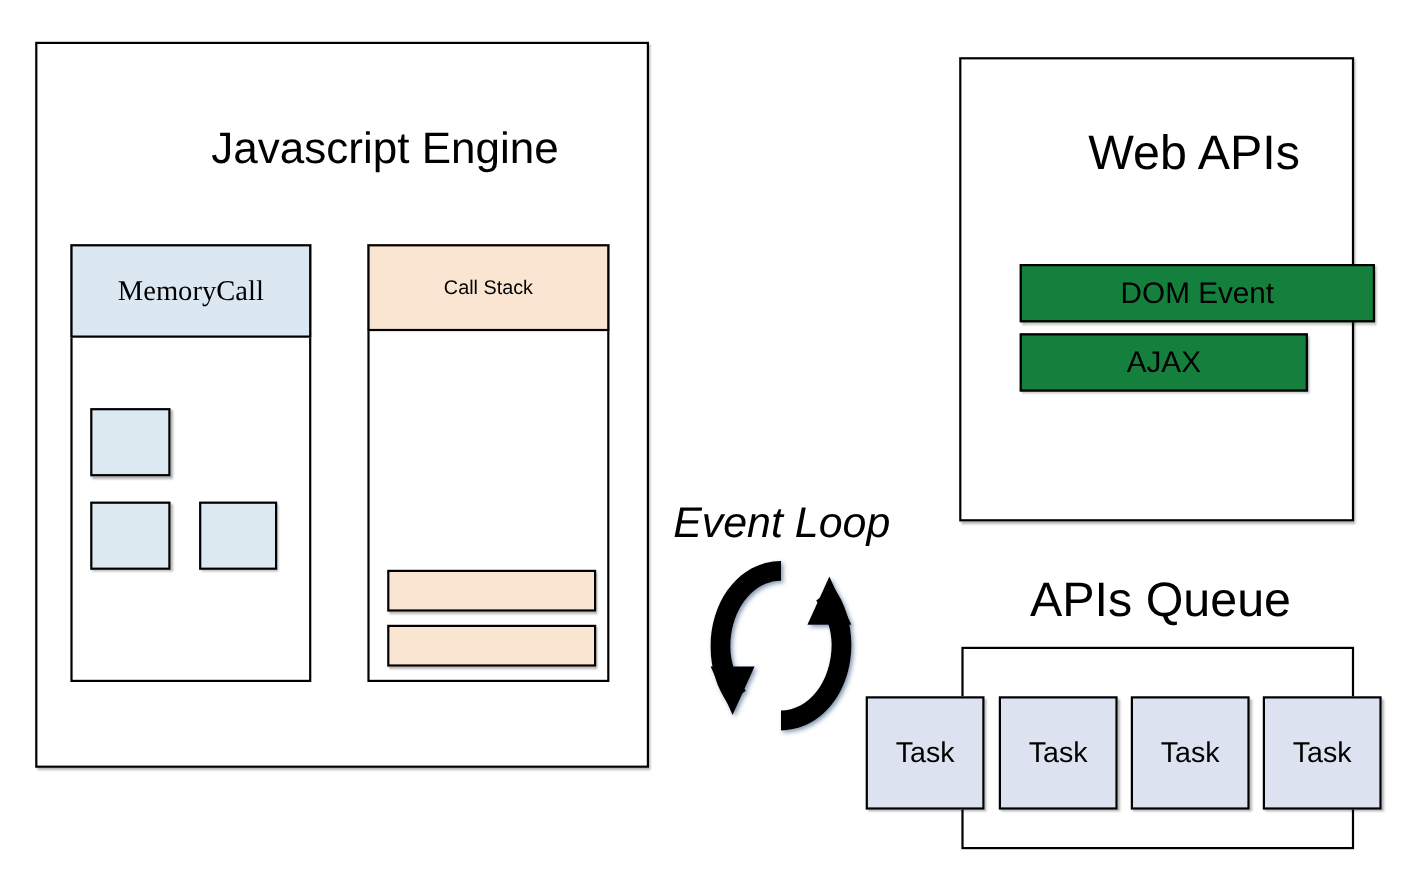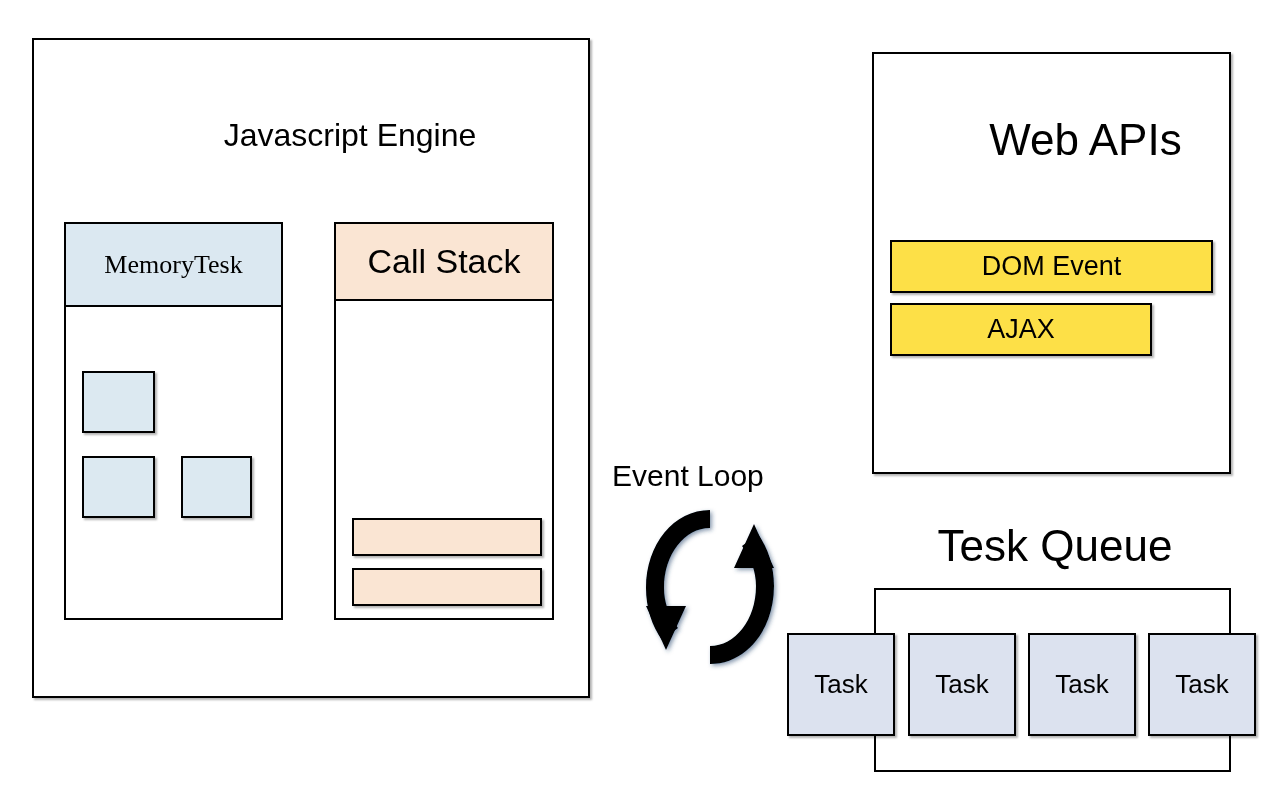--- a/index.html
+++ b/index.html
@@ -36,21 +36,21 @@
     align-items: center;
     justify-content: center;
     text-align: center;
     line-height: 1.15;
   }
 
   
   #js-engine { left: 32px; top: 38px; width: 558px; height: 660px; }
   #js-engine-title {
     left: 32px; top: 100px; width: 636px; height: 70px;
-    font-size: 32px;
+    font-size: 40px;
   }
 
   #memory-heap { left: 64px; top: 222px; width: 219px; height: 398px; }
   #memory-heap-header {
     left: 64px; top: 222px; width: 219px; height: 85px;
     background: #dbe8f1;
     border: 2px solid #000000;
     border-bottom: 2px solid #000000;
     font-size: 26px;
     flex-direction: row;
@@ -63,51 +63,53 @@
   }
   #heap-block-1 { left: 82px; top: 371px; width: 73px; height: 62px; }
   #heap-block-2 { left: 82px; top: 456px; width: 73px; height: 62px; }
   #heap-block-3 { left: 181px; top: 456px; width: 71px; height: 62px; }
 
   #call-stack { left: 334px; top: 222px; width: 220px; height: 398px; }
   #call-stack-header {
     left: 334px; top: 222px; width: 220px; height: 79px;
     background: #fae5d3;
     border: 2px solid #000000;
-    font-size: 34px;
+    font-size: 18px;
   }
   .stack-frame {
     background: #fae5d3;
     border: 2px solid #000000;
     box-shadow: 2px 2px 2px rgba(0,0,0,0.30);
   }
   #stack-frame-1 { left: 352px; top: 518px; width: 190px; height: 38px; }
   #stack-frame-2 { left: 352px; top: 568px; width: 190px; height: 38px; }
 
   
   #web-apis { left: 872px; top: 52px; width: 359px; height: 422px; }
   #web-apis-title {
     left: 872px; top: 110px; width: 427px; height: 60px;
     font-size: 44px;
   }
   .web-api-item {
-    background: #fde047;
+    background: #15803d;
     border: 2px solid #000000;
     box-shadow: 2px 2px 2px rgba(0,0,0,0.30);
     font-size: 27px;
+    margin-left: 37px;
   }
   #web-api-item-0 { left: 890px; top: 240px; width: 323px; height: 53px; }
   #web-api-item-1 { left: 890px; top: 303px; width: 262px; height: 53px; }
   #web-api-item-2 { left: 890px; top: 369px; width: 323px; height: 53px; }
 
   
   #event-loop-label {
     left: 612px; top: 456px; width: 200px; height: 40px;
-    font-size: 30px;
+    font-size: 39px;
     justify-content: flex-start;
+    font-style: italic;
   }
   #event-loop-icon { left: 624px; top: 502px; width: 172px; height: 170px; }
 
   
   #task-queue-title {
     left: 880px; top: 518px; width: 350px; height: 56px;
     font-size: 44px;
   }
   #task-queue-box {
     left: 874px; top: 588px; width: 357px; height: 184px;
@@ -131,21 +133,21 @@
 
 <div id="canvas">
 
   <div class="abs boxed" id="js-engine"></div>
 
   <div class="abs center" id="js-engine-title">Javascript Engine</div>
 
   <div class="abs plain" id="memory-heap"></div>
   <div class="abs center" id="memory-heap-header">
     <span>Memory</span>
-    <span>Tesk</span>
+    <span>Call</span>
   </div>
   <div class="abs heap-block" id="heap-block-1"></div>
   <div class="abs heap-block" id="heap-block-2"></div>
   <div class="abs heap-block" id="heap-block-3"></div>
 
   <div class="abs plain" id="call-stack"></div>
   <div class="abs center" id="call-stack-header">Call Stack</div>
   <div class="abs stack-frame" id="stack-frame-1"></div>
   <div class="abs stack-frame" id="stack-frame-2"></div>
 
@@ -182,21 +184,21 @@
                  L 118 44
                  C 127 56, 132 70, 132 84
                  C 132 118, 111 144, 86 144
                  Z" fill="#000000"></path>
 
         <path d="M 110 66 L 150 66 L 130 22 Z" fill="#000000"></path>
       </g>
     </svg>
   </div>
 
-  <div class="abs center" id="task-queue-title">Tesk Queue</div>
+  <div class="abs center" id="task-queue-title">APIs Queue</div>
 
   <div class="abs" id="task-queue-box"></div>
 
   <div class="abs center task-box" id="task-box-0">Task</div>
   <div class="abs center task-box" id="task-box-1">Task</div>
   <div class="abs center task-box" id="task-box-2">Task</div>
   <div class="abs center task-box" id="task-box-3">Task</div>
 
 </div>
 

